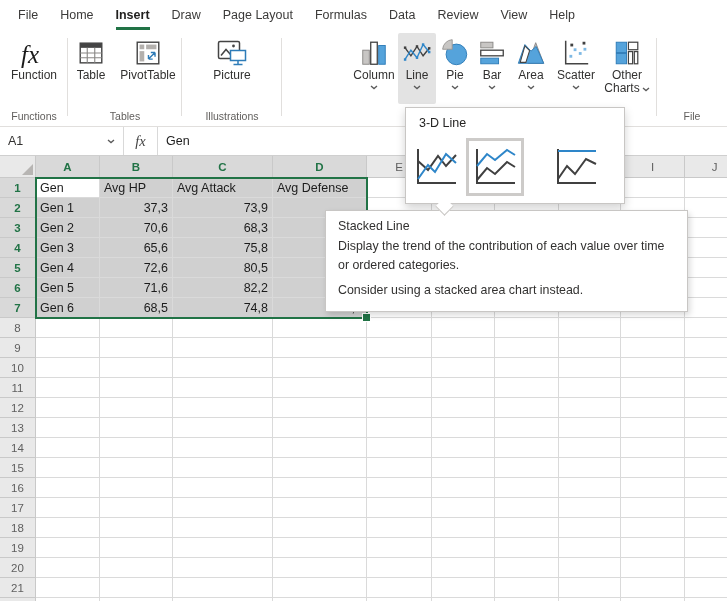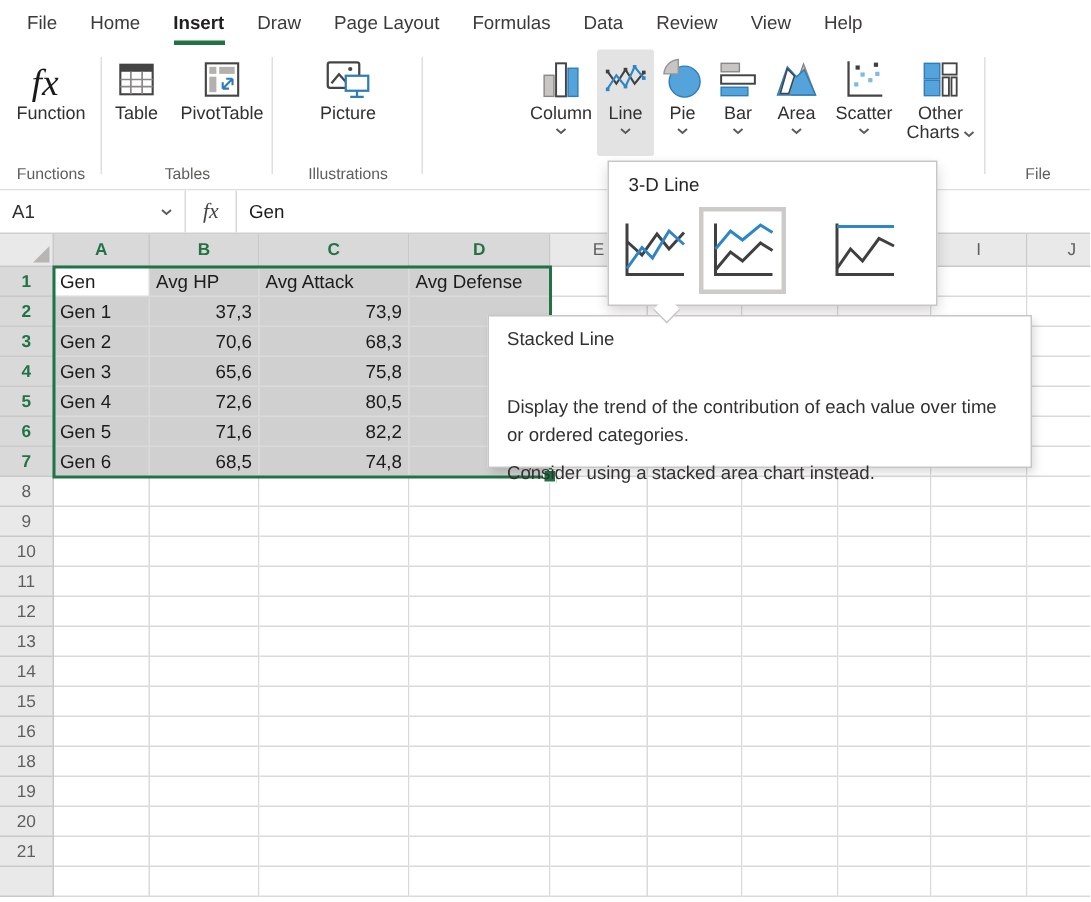--- a/index.html
+++ b/index.html
@@ -59,21 +59,21 @@
   .ddopt-hl{position:absolute;left:60px;top:30px;width:58px;height:58px;border:3px solid #cdcbc9;background:#fff;box-sizing:border-box;display:flex;align-items:center;justify-content:center;}
   .ddsvg polyline{fill:none;stroke-width:2;}
   .ddsvg .ax{fill:none;stroke:#404040;stroke-width:2;}
   .ddsvg .dk{stroke:#404040;}
   .ddsvg .bl{stroke:#2e86c9;}
 
   
   .caret{position:absolute;left:438px;top:200px;width:12px;height:12px;background:#fff;border-right:1px solid #c8c6c4;border-bottom:1px solid #c8c6c4;transform:rotate(45deg);z-index:12;}
   .tip{position:absolute;left:325px;top:210px;width:363px;height:102px;background:#fff;border:1px solid #c8c6c4;
        box-shadow:2px 3px 6px rgba(0,0,0,.15);z-index:11;box-sizing:border-box;padding:8px 12px;font-size:12.4px;color:#323130;}
-  .tip-title{margin-bottom:29px;}
+  .tip-title{margin-bottom:4px;}
   .tip-body{line-height:1.5;margin-bottom:9px;}
 
   
   .ic-dk{stroke:#444;fill:none;stroke-width:1.5;}
 </style>
 </head>
 <body>
 
 <div class="app">
 
@@ -506,20 +506,33 @@
         <div class="cell" style="width: 100px;"></div>
         <div class="cell" style="width: 94px;"></div>
         <div class="cell" style="width: 65px;"></div>
         <div class="cell" style="width: 63px;"></div>
         <div class="cell" style="width: 64px;"></div>
         <div class="cell" style="width: 62px;"></div>
         <div class="cell" style="width: 64px;"></div>
         <div class="cell" style="width: 60px;"></div>
       </div>
       <div class="grow">
+        <div class="rhead">17</div>
+        <div class="cell" style="width: 64px;"></div>
+        <div class="cell" style="width: 73px;"></div>
+        <div class="cell" style="width: 100px;"></div>
+        <div class="cell" style="width: 94px;"></div>
+        <div class="cell" style="width: 65px;"></div>
+        <div class="cell" style="width: 63px;"></div>
+        <div class="cell" style="width: 64px;"></div>
+        <div class="cell" style="width: 62px;"></div>
+        <div class="cell" style="width: 64px;"></div>
+        <div class="cell" style="width: 60px;"></div>
+      </div>
+      <div class="grow">
         <div class="rhead">18</div>
         <div class="cell" style="width: 64px;"></div>
         <div class="cell" style="width: 73px;"></div>
         <div class="cell" style="width: 100px;"></div>
         <div class="cell" style="width: 94px;"></div>
         <div class="cell" style="width: 65px;"></div>
         <div class="cell" style="width: 63px;"></div>
         <div class="cell" style="width: 64px;"></div>
         <div class="cell" style="width: 62px;"></div>
         <div class="cell" style="width: 64px;"></div>

